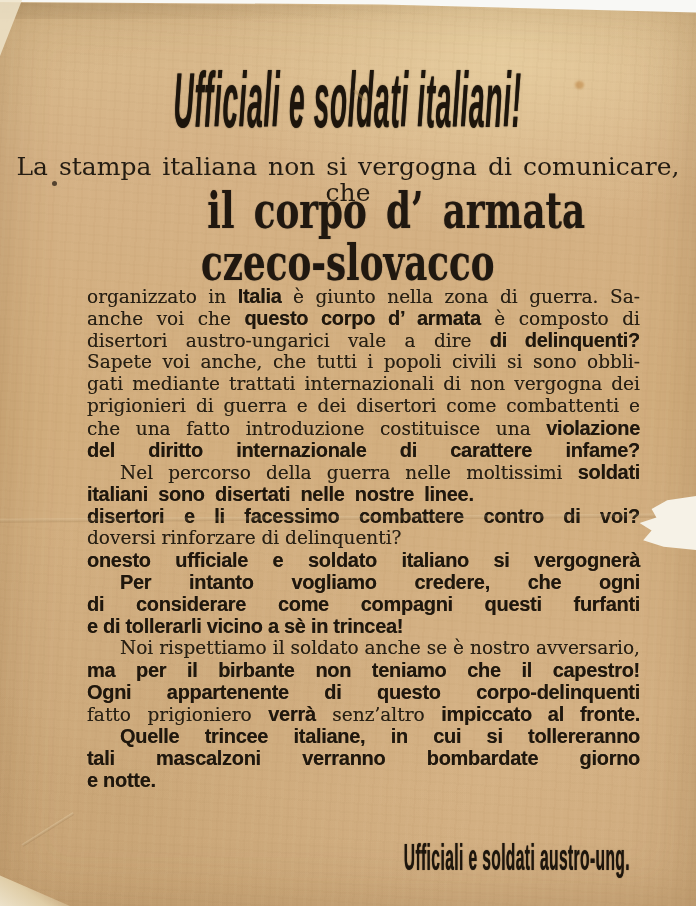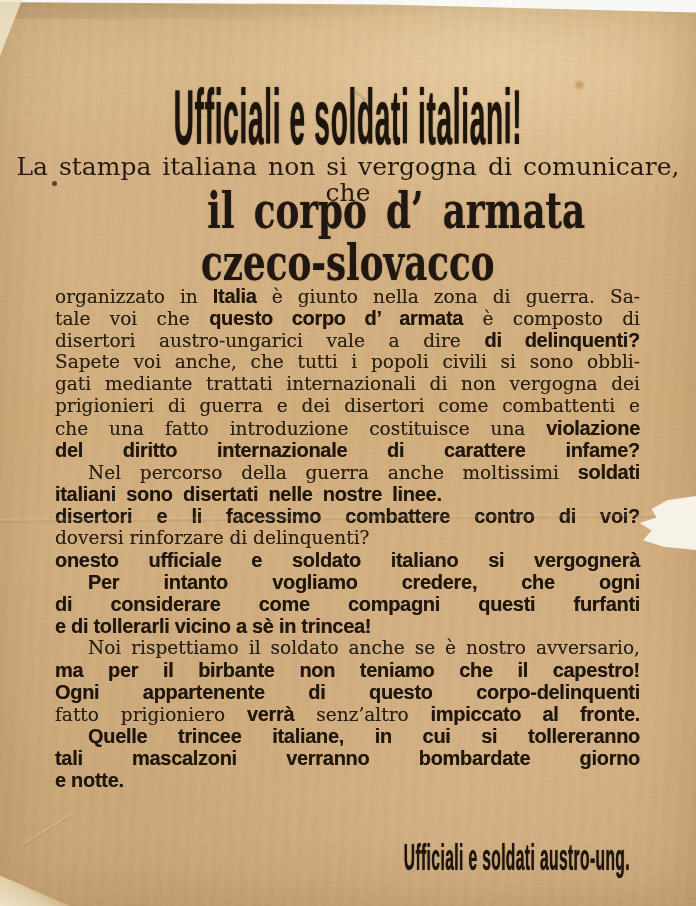--- a/index.html
+++ b/index.html
@@ -63,21 +63,21 @@
     background:#f6f2e7;
     clip-path:polygon(100% 0, 52% 8%, 26% 24%, 34% 40%, 6% 50%, 26% 64%, 12% 82%, 46% 94%, 100% 100%);
     filter:drop-shadow(-3px 2px 2px rgba(92,62,26,.55));
   }
   .speck { position:absolute; border-radius:50%; pointer-events:none; }
   .speck-rust { left:575px; top:81px; width:9px; height:8px; background:#b5762f; opacity:.45; filter:blur(1px); }
   .speck-ink  { left:52px; top:181px; width:5px; height:5px; background:#33271a; opacity:.8; }
   .speck-fiber{ left:352px; top:94px; width:16px; height:3px; background:#a98c58; opacity:.4; transform:rotate(40deg); border-radius:2px; }
 
   .title-row { position:absolute; top:60px; left:0; width:100%; height:80px;
-    display:flex; justify-content:center; align-items:flex-end; }
+    display:flex; justify-content:center; align-items:center;font-style:italic; }
   .title-stretch {
     display:inline-block; white-space:nowrap;
     font-family:"Liberation Sans", sans-serif; font-weight:700;
     font-size:40px; letter-spacing:1px; color:#1d150c;
     transform:scale(.70,1.95);
     text-shadow:0 0 1px rgba(29,21,12,.8);
   }
   .subtitle {
     position:absolute; top:154px; left:0; width:100%;
     text-align:center; font-size:25px; line-height:26px;
@@ -88,21 +88,21 @@
   .headline-1 { top:186px;padding-left:48px; }
   .headline-2 { top:238px; }
   .headline-stretch {
     display:inline-block; white-space:nowrap;
     font-family:"DejaVu Serif", serif; font-weight:700;
     font-size:42px; line-height:50px; word-spacing:8px;
     transform:scale(.85,1.2);
     text-shadow:0 0 1px rgba(32,24,16,.6);
   }
   .body-block { position:absolute; top:285px; left:55px; width:585px; }
-  .line { height:22px; line-height:22px; overflow:visible; }
+  .line { height:22px; line-height:22px; overflow:visible;margin-left:32px; }
   .j { text-align:justify; text-align-last:justify; }
   .indent { text-indent:33px; }
   .ws { word-spacing:5px; }
   .serif { font-family:"DejaVu Serif", serif; font-size:18.5px; color:#271f13;
     text-shadow:0 0 .5px rgba(39,31,19,.5); }
   .bold { font-family:"Liberation Sans", sans-serif; font-weight:700;
     font-size:20px; letter-spacing:-.3px; color:#1f170d;
     text-shadow:0 0 .6px rgba(31,23,13,.6); }
   .signature-row { position:absolute; top:846px; right:66px; text-align:center; }
   .signature-stretch {
@@ -127,28 +127,28 @@
 
   <div class="headline headline-1">
     <span class="headline-stretch">il corpo d’ armata</span>
   </div>
   <div class="headline headline-2">
     <span class="headline-stretch">czeco-slovacco</span>
   </div>
 
   <div class="body-block">
       <div class="line j"><span class="serif">organizzato in </span><span class="bold">Italia</span><span class="serif"> è giunto nella zona di guerra. Sa-</span></div>
-      <div class="line j"><span class="serif">tale voi che </span><span class="bold">questo corpo d’ armata</span><span class="serif"> è composto di</span></div>
+      <div class="line j"><span class="serif">anche voi che </span><span class="bold">questo corpo d’ armata</span><span class="serif"> è composto di</span></div>
       <div class="line j"><span class="serif">disertori austro-ungarici vale a dire </span><span class="bold">di delinquenti?</span></div>
       <div class="line j"><span class="serif">Sapete voi anche, che tutti i popoli civili si sono obbli-</span></div>
       <div class="line j"><span class="serif">gati mediante trattati internazionali di non vergogna dei</span></div>
       <div class="line j"><span class="serif">prigionieri di guerra e dei disertori come combattenti e</span></div>
       <div class="line j"><span class="serif">che una fatto introduzione costituisce una </span><span class="bold">violazione</span></div>
       <div class="line j"><span class="bold">del diritto internazionale di carattere infame?</span></div>
-      <div class="line j indent"><span class="serif">Nel percorso della guerra anche moltissimi </span><span class="bold">soldati</span></div>
+      <div class="line j indent"><span class="serif">Nel percorso della guerra nelle moltissimi </span><span class="bold">soldati</span></div>
       <div class="line ws"><span class="bold">italiani sono disertati nelle nostre linee.</span></div>
       <div class="line j"><span class="bold">disertori e li facessimo combattere contro di voi?</span></div>
       <div class="line"><span class="serif">doversi rinforzare di delinquenti?</span></div>
       <div class="line j"><span class="bold">onesto ufficiale e soldato italiano si vergognerà</span></div>
       <div class="line j indent"><span class="bold">Per intanto vogliamo credere, che ogni</span></div>
       <div class="line j"><span class="bold">di considerare come compagni questi furfanti</span></div>
       <div class="line"><span class="bold">e di tollerarli vicino a sè in trincea!</span></div>
       <div class="line j indent"><span class="serif">Noi rispettiamo il soldato anche se è nostro avversario,</span></div>
       <div class="line j"><span class="bold">ma per il birbante non teniamo che il capestro!</span></div>
       <div class="line j"><span class="bold">Ogni appartenente di questo corpo-delinquenti</span></div>

